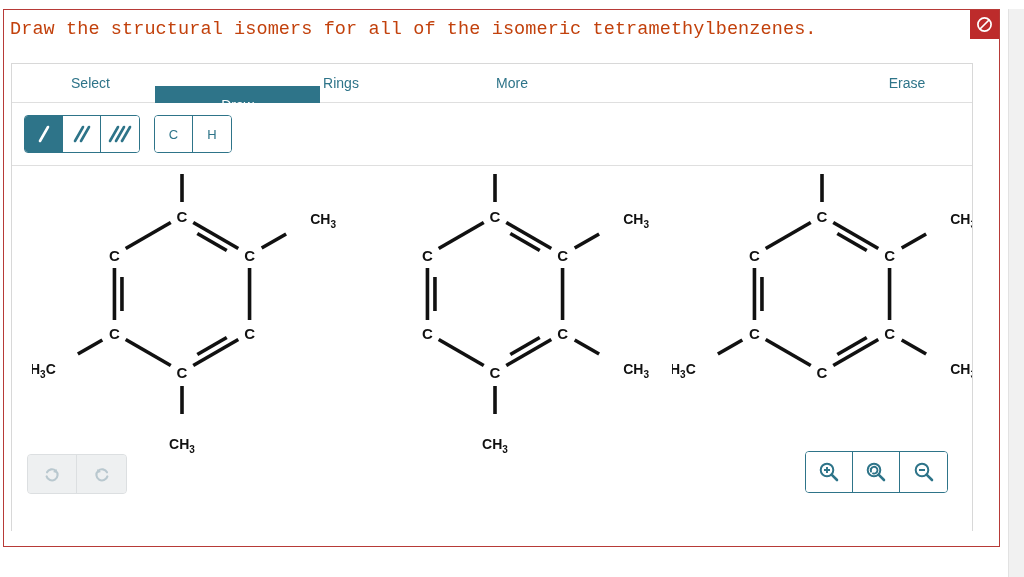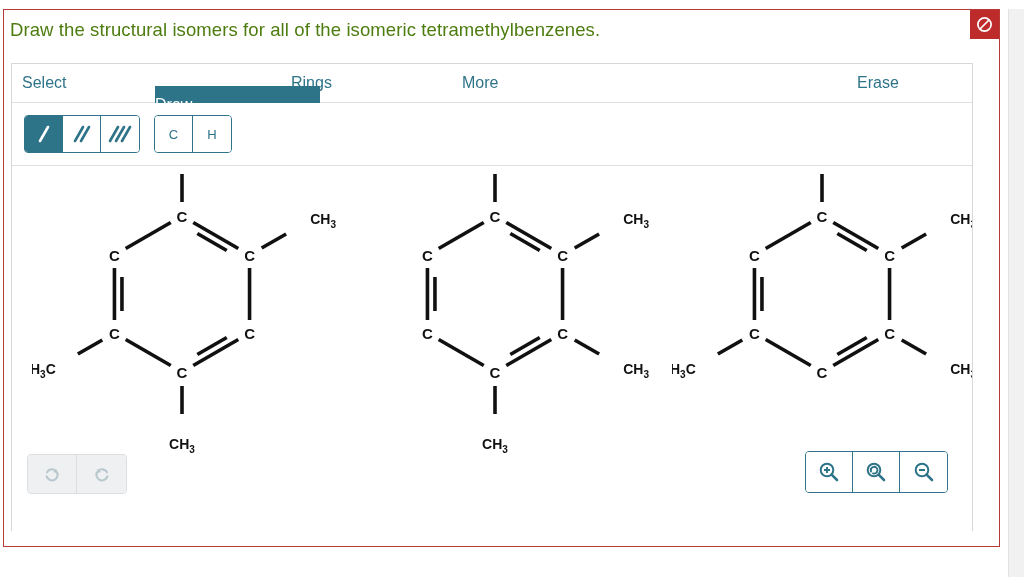--- a/index.html
+++ b/index.html
@@ -55,23 +55,23 @@
     left: 0;
     top: 0;
     width: 100%;
     height: 44px;
   }
 
   .prompt-text {
     position: absolute;
     left: 6px;
     top: 9px;
-    font-family: Liberation Sans, sans-serif;
+    font-family: Liberation Mono, monospace;
     font-size: 18.5px;
-    color: #4d7c0f;
+    color: #c2410c;
     white-space: nowrap;
     letter-spacing: 0.1px;
   }
 
   .close-btn {
     position: absolute;
     right: 0px;
     top: 0px;
     width: 29px;
     height: 29px;
@@ -100,21 +100,22 @@
     height: 38px;
     border-bottom: 1px solid #dfdfdf;
     background: #ffffff;
   }
 
   .tab {
     position: absolute;
     top: 0;
     height: 38px;
     line-height: 38px;
-    font-size: 16px;
+    text-align: center;
+    font-size: 14px;
     color: #2e7489;
     cursor: pointer;
     box-sizing: border-box;
   }
   .tab.active {
     background: #2e7489;
     color: #ffffff;
   }
 
   .toolrow {

